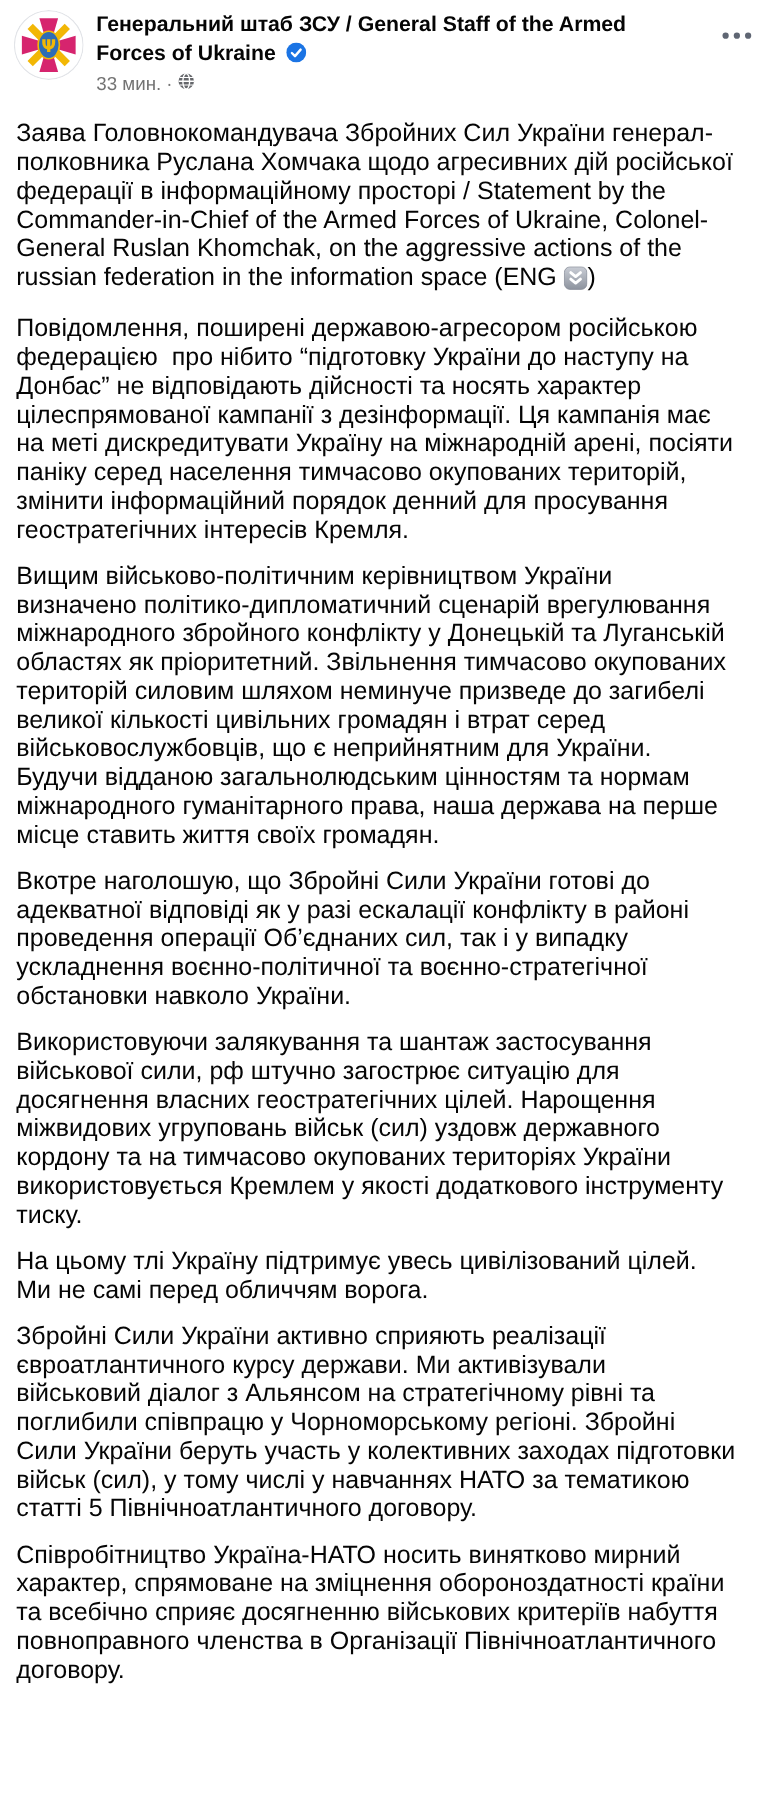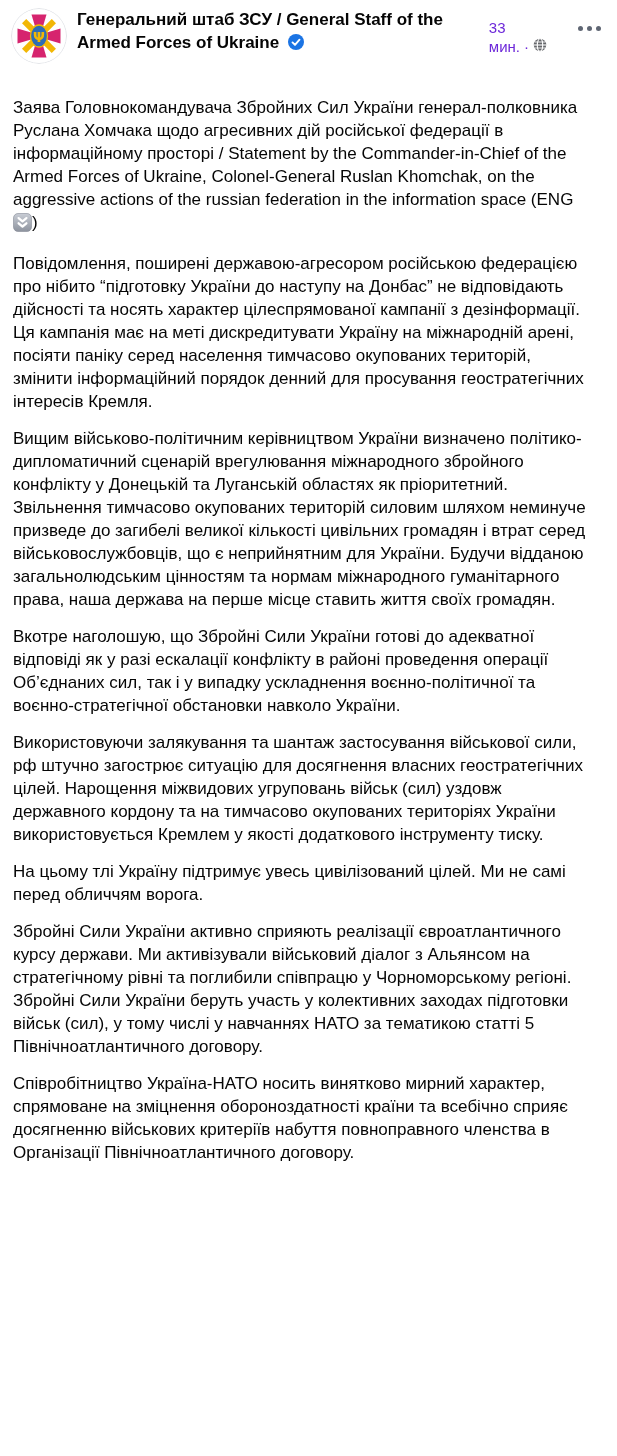--- a/index.html
+++ b/index.html
@@ -25,37 +25,37 @@
     flex: 0 0 56px;
     border-radius: 50%;
     overflow: hidden;
     cursor: pointer;
   }
   .header-info {
     flex: 1 1 auto;
     margin-left: 10px;
     max-width: 470px;
     display: flex;
-    flex-direction: row;
+    flex-direction: column;
   }
   .page-name {
     font-size: 17px;
     font-weight: 700;
     line-height: 23px;
     color: #050505;
     cursor: pointer;
   }
   .verified-badge { display: inline-block; vertical-align: -2px; margin-left: 4px; }
   .meta-row {
     margin-top: 2px;
     display: flex;
     align-items: flex-end;
     font-size: 15px;
     line-height: 19px;
-    color: #6d28d9;
+    color: #737373;
   }
   .meta-row .timestamp { cursor: pointer; }
   .meta-row .dot-sep { margin: 0 4px; }
   .globe { display: inline-block; vertical-align: -2px; }
   .more-button {
     margin-left: auto;
     margin-top: 8px;
     width: 36px; height: 24px;
     display: flex;
     align-items: center;
@@ -68,21 +68,21 @@
   }
   .more-button .dot {
     width: 5px; height: 5px;
     border-radius: 50%;
     background: #5f6673;
   }
 
   
   .post-body {
     padding: 12px 28px 0 13px;
-    font-size: 17px;
+    font-size: 20px;
     line-height: 23px;
     color: #050505;
   }
   .post-body p {
     margin: 0 0 14px 0;
     white-space: pre-wrap;
   }
   .emoji-inline { display: inline-block; vertical-align: -4px; }
 </style>
 </head>

